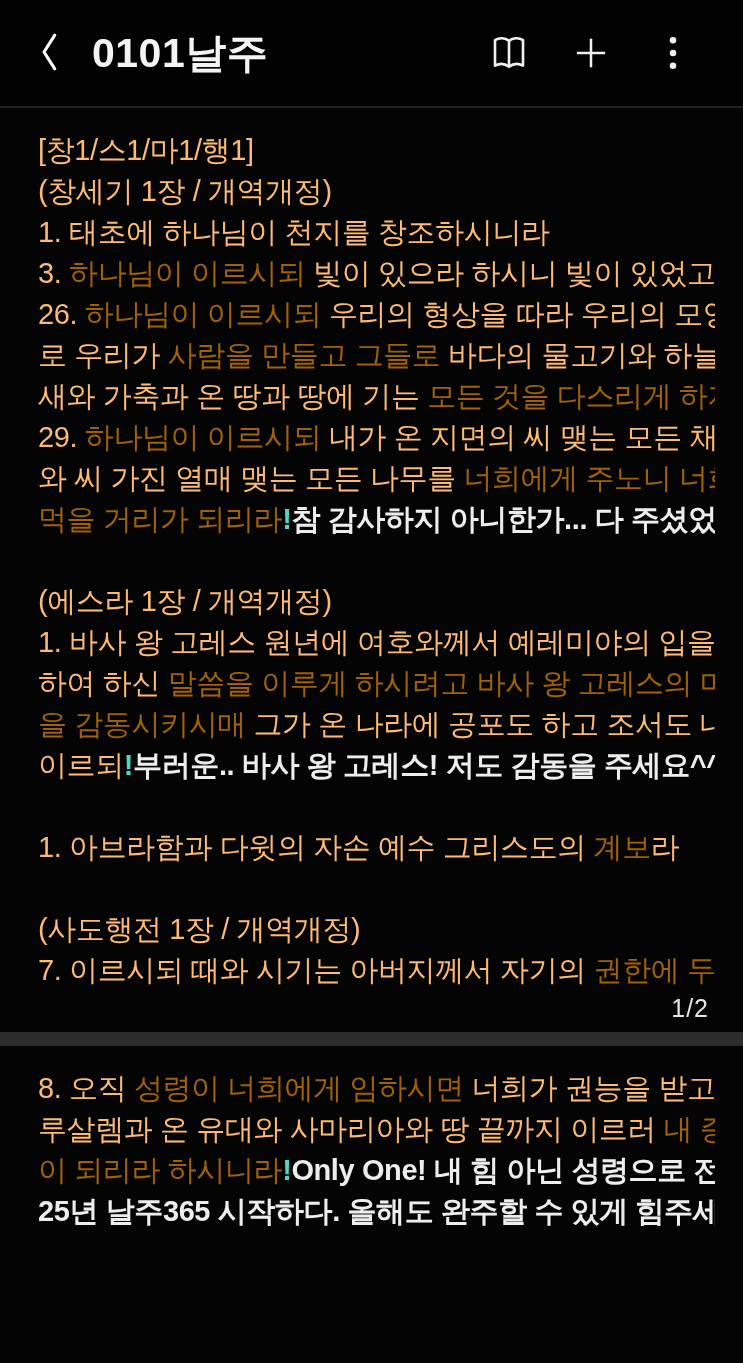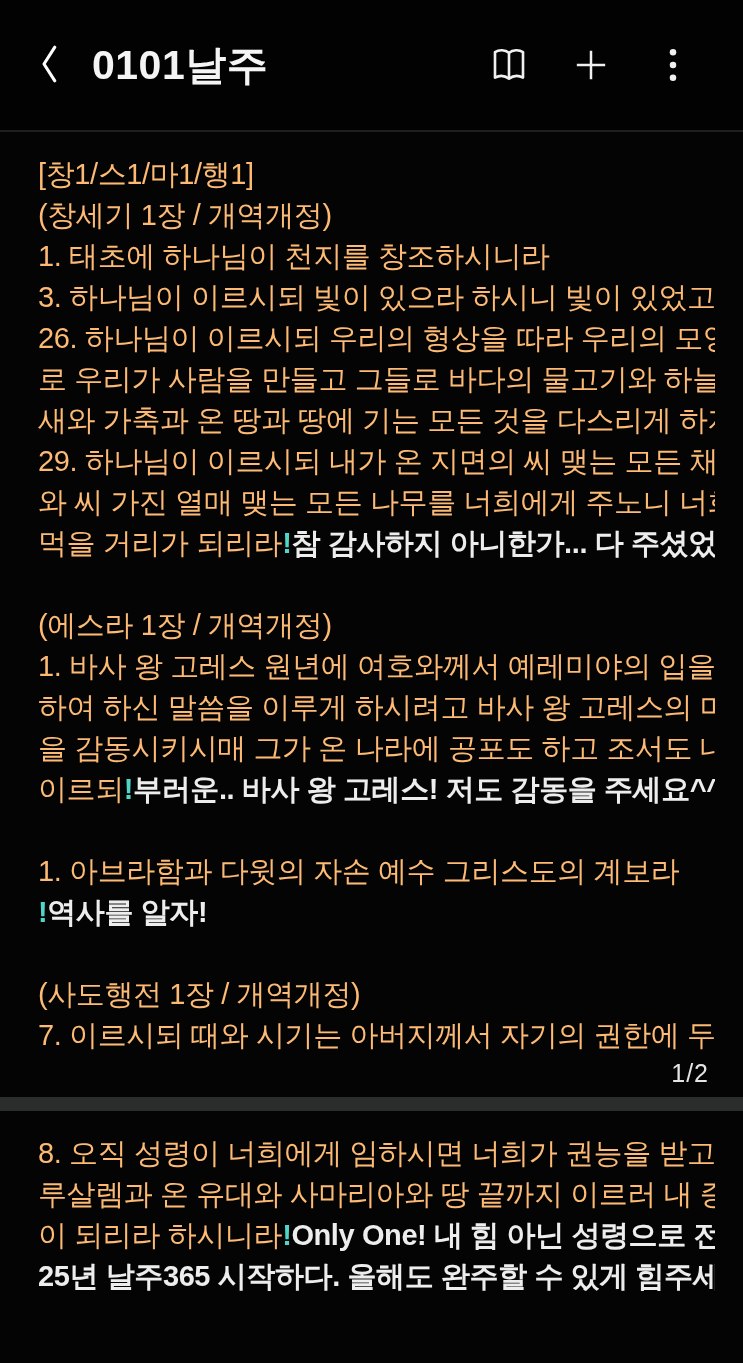--- a/index.html
+++ b/index.html
@@ -5,21 +5,21 @@
   html, body { margin: 0; padding: 0; }
   body {
     width: 743px; height: 1363px;
     background: #040404;
     overflow: hidden;
     font-family: "Liberation Sans", sans-serif;
   }
 
   
   .appbar {
-    height: 132px;
+    height: 108px;
     display: flex;
     align-items: center;
     background: #020202;
     border-bottom: 2px solid #1e1e1e;
     box-sizing: border-box;
   }
   .back-btn {
     width: 60px; height: 60px;
     margin-left: 20px;
     display: flex; align-items: center; justify-content: center;
@@ -53,21 +53,21 @@
   }
   .line {
     height: 41px;
     line-height: 41px;
     font-size: 29px;
     letter-spacing: -0.4px;
     white-space: nowrap;
     overflow: hidden;
   }
   .t-n { color: #fdba74; font-weight: 400; }
-  .t-y { color: #fdba74; font-weight: 400; }
+  .t-y { color: #a16207; font-weight: 400; }
   .t-m { color: #4fd6c6; font-weight: 700; }
   .t-b { color: #ededed; font-weight: 700; }
 
   .page-indicator-row {
     height: 30px;
     margin-top: 2px;
     padding-right: 34px;
     text-align: right;
     font-size: 25px;
     line-height: 30px;
@@ -133,21 +133,20 @@
       <div class="line"><span class="t-n">와 씨 가진 열매 맺는 모든 나무를 </span><span class="t-y">너희에게 주노니 너희의</span></div>
       <div class="line"><span class="t-y">먹을 거리가 되리라</span><span class="t-m">!</span><span class="t-b">참 감사하지 아니한가... 다 주셨었다!</span></div>
       <div class="line"></div>
       <div class="line"><span class="t-n">(에스라 1장 / 개역개정)</span></div>
       <div class="line"><span class="t-n">1. 바사 왕 고레스 원년에 여호와께서 예레미야의 입을 통</span></div>
       <div class="line"><span class="t-n">하여 하신 </span><span class="t-y">말씀을 이루게 하시려고 바사 왕 고레스의 마음</span></div>
       <div class="line"><span class="t-y">을 감동시키시매</span><span class="t-n"> 그가 온 나라에 공포도 하고 조서도 내려</span></div>
       <div class="line"><span class="t-n">이르되</span><span class="t-m">!</span><span class="t-b">부러운.. 바사 왕 고레스! 저도 감동을 주세요^^</span></div>
       <div class="line"></div>
       <div class="line"><span class="t-n">1. 아브라함과 다윗의 자손 예수 그리스도의 </span><span class="t-y">계보</span><span class="t-n">라</span></div>
-      <div class="line"><span class="t-m">!</span><span class="t-b">역사를 알자!</span></div>
       <div class="line"></div>
       <div class="line"><span class="t-n">(사도행전 1장 / 개역개정)</span></div>
       <div class="line"><span class="t-n">7. 이르시되 때와 시기는 아버지께서 자기의 </span><span class="t-y">권한에 두셨</span></div>
     </section>
   <div class="page-indicator-row">1/2</div>
   <div class="page-divider"></div>
   <section class="content">
       <div class="line"><span class="t-n">8. 오직 </span><span class="t-y">성령이 너희에게 임하시면</span><span class="t-n"> 너희가 권능을 받고 예</span></div>
       <div class="line"><span class="t-n">루살렘과 온 유대와 사마리아와 땅 끝까지 이르러 </span><span class="t-y">내 증인</span></div>
       <div class="line"><span class="t-y">이 되리라 하시니라</span><span class="t-m">!</span><span class="t-b">Only One! 내 힘 아닌 성령으로 전도.</span></div>

